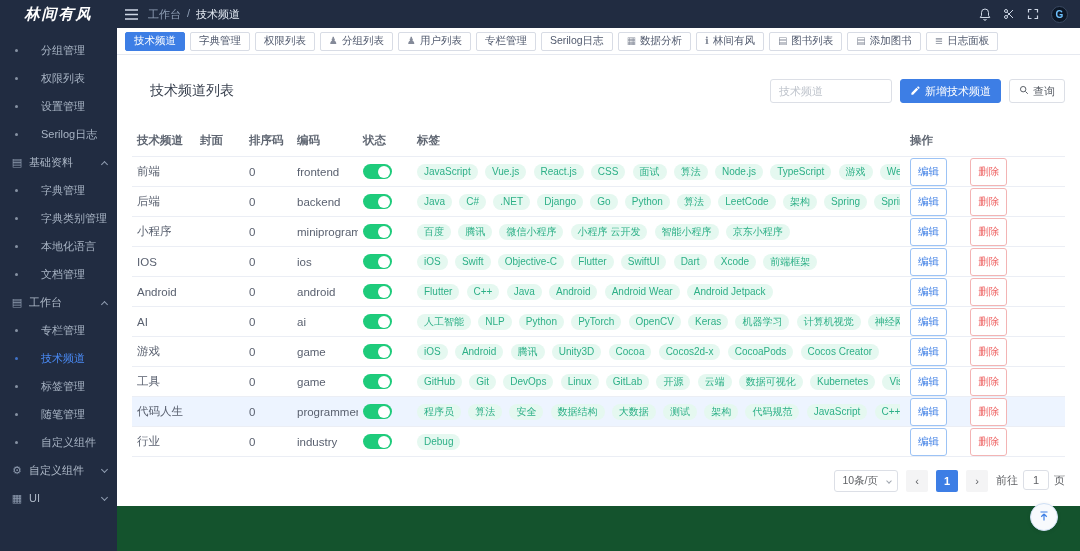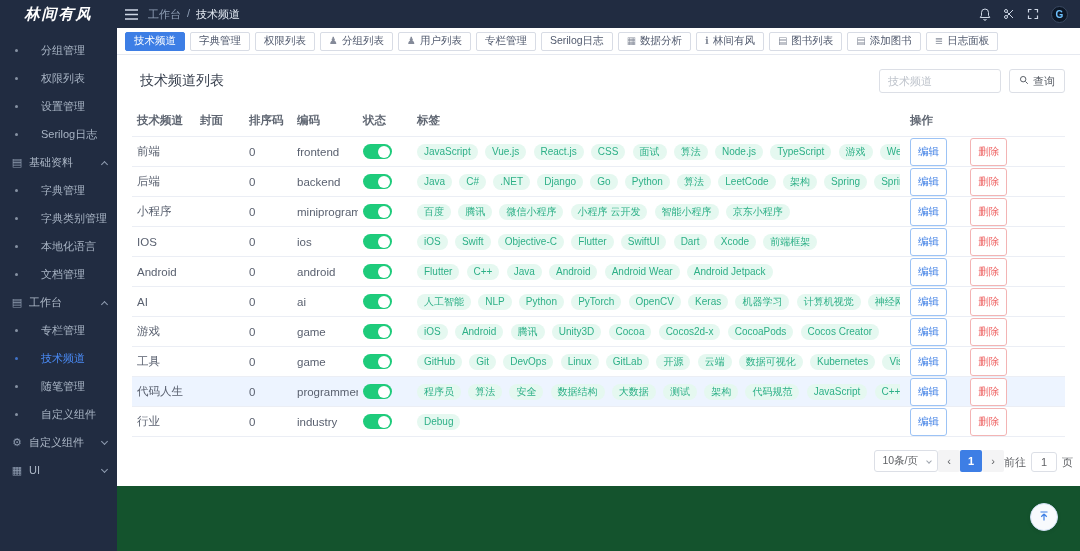--- a/index.html
+++ b/index.html
@@ -44,21 +44,21 @@
   .tab { height:19px; display:inline-flex; align-items:center; gap:4px; padding:0 8px;
          border:1px solid #d8dce5; background:#fff; color:#515a6e; font-size:10.5px;
          border-radius:2px; cursor:pointer; white-space:nowrap; }
   .tab.active { background:#3d7ee5; border-color:#3d7ee5; color:#fff; }
   .tab-icon { font-size:10px; line-height:1; opacity:.7; }
   .tab-icon:empty { display:none; }
 
   
   .content { background:#fff; padding-bottom:4px; }
   .content-header { display:flex; align-items:center; justify-content:space-between; padding:9px 15px 7px; }
-  .page-title { margin:8px; font-size:14px; font-weight:500; color:#39414f; }
+  .page-title { margin:18px; font-size:14px; font-weight:500; color:#39414f; }
   .header-actions { display:flex; align-items:center; gap:8px; }
   .search-input { width:122px; height:24px; border:1px solid #dcdfe6; border-radius:3px;
                   padding:0 8px; font-size:11px; color:#606266; outline:none; }
   .search-input::placeholder { color:#bfc4cc; }
   .btn { height:24px; display:inline-flex; align-items:center; gap:4px; font-size:11px;
          border-radius:3px; padding:0 9px; cursor:pointer; }
   .btn-primary { background:#3d7ee5; border:1px solid #3d7ee5; color:#fff; }
   .btn-plain { background:#fff; border:1px solid #dcdfe6; color:#5b6068; }
 
   .table-wrap { padding:0 15px; }
@@ -73,22 +73,22 @@
          font-size:10px; line-height:16px; padding:0 7px; border-radius:9px; }
   .switch { display:inline-block; width:29px; height:15px; border-radius:8px; background:#c0ccda;
             position:relative; vertical-align:middle; cursor:pointer; }
   .switch.on { background:#1ecb7b; }
   .switch::after { content:""; position:absolute; top:1.5px; right:2px; width:12px; height:12px;
                    background:#fff; border-radius:50%; }
   .mini { height:28px; font-size:10.5px; padding:0 7px; border-radius:3px; cursor:pointer; background:#fff; }
   .mini.edit { border:1px solid #9cc3f5; color:#3d7ee5; }
   .mini.del { border:1px solid #f3b4b4; color:#ee6666; margin-left:20px; }
 
-  .pagination { display:flex; justify-content:flex-end; align-items:flex-end; gap:0;
-                padding:13px 7px 10px; font-size:11px; color:#606266; }
+  .pagination { display:flex; justify-content:flex-end; align-items:flex-start; gap:8px;
+                padding:13px 15px 10px; font-size:11px; color:#606266; }
   .page-size { position:relative; height:22px; border:1px solid #dcdfe6; border-radius:3px;
                display:flex; align-items:center; padding:0 19px 0 7px; font-size:10.5px; cursor:pointer; }
   .page-size .caret { position:absolute; right:6px; top:8px; width:4px; height:4px;
                       border-right:1px solid #a0a6af; border-bottom:1px solid #a0a6af; transform:rotate(45deg); }
   .pg { min-width:22px; height:22px; border:none; border-radius:2px; background:#f4f4f5;
         color:#606266; font-size:11px; cursor:pointer; display:flex; align-items:center; justify-content:center; }
   .pg.active { background:#3d7ee5; color:#fff; font-weight:bold; }
   .goto { display:flex; align-items:center; gap:5px; }
   .goto input { width:26px; height:20px; border:1px solid #dcdfe6; border-radius:3px;
                 text-align:center; font-size:11px; color:#606266; outline:none; }
@@ -170,20 +170,24 @@
                 <li class="menu-item">
                   <span class="bullet"></span>
                   <span>专栏管理</span>
                 </li>
 
                 <li class="menu-item active">
                   <span class="bullet"></span>
                   <span>技术频道</span>
                 </li>
 
+                <li class="menu-item">
+                  <span class="bullet"></span>
+                  <span>标签管理</span>
+                </li>
 
                 <li class="menu-item">
                   <span class="bullet"></span>
                   <span>随笔管理</span>
                 </li>
 
                 <li class="menu-item">
                   <span class="bullet"></span>
                   <span>自定义组件</span>
                 </li>
@@ -308,20 +312,28 @@
           <span class="tab-icon">≣</span>
           <span>日志面板</span>
         </div>
       </div>
 
     <section class="content">
       <div class="content-header">
         <h2 class="page-title">技术频道列表</h2>
         <div class="header-actions">
           <input class="search-input" type="text" placeholder="技术频道" style="">
+          <button class="btn btn-primary">
+            <span>
+              <svg width="11" height="11" viewBox="0 0 24 24" fill="#fff">
+                  <path d="M3 17.25V21h3.75L17.8 9.94l-3.75-3.75L3 17.25zM20.7 7a1 1 0 0 0 0-1.4l-2.3-2.3a1 1 0 0 0-1.4 0l-1.8 1.8 3.7 3.7L20.7 7z"></path>
+                </svg>
+            </span>
+            <span>新增技术频道</span>
+          </button>
           <button class="btn btn-plain">
             <span>
               <svg width="10" height="10" viewBox="0 0 24 24" fill="none" stroke="#5b6068" stroke-width="2.4">
                   <circle cx="10" cy="10" r="6.5"></circle>
                   <path d="M15.5 15.5l5.5 5.5"></path>
                 </svg>
             </span>
             <span>查询</span>
           </button>
         </div>

